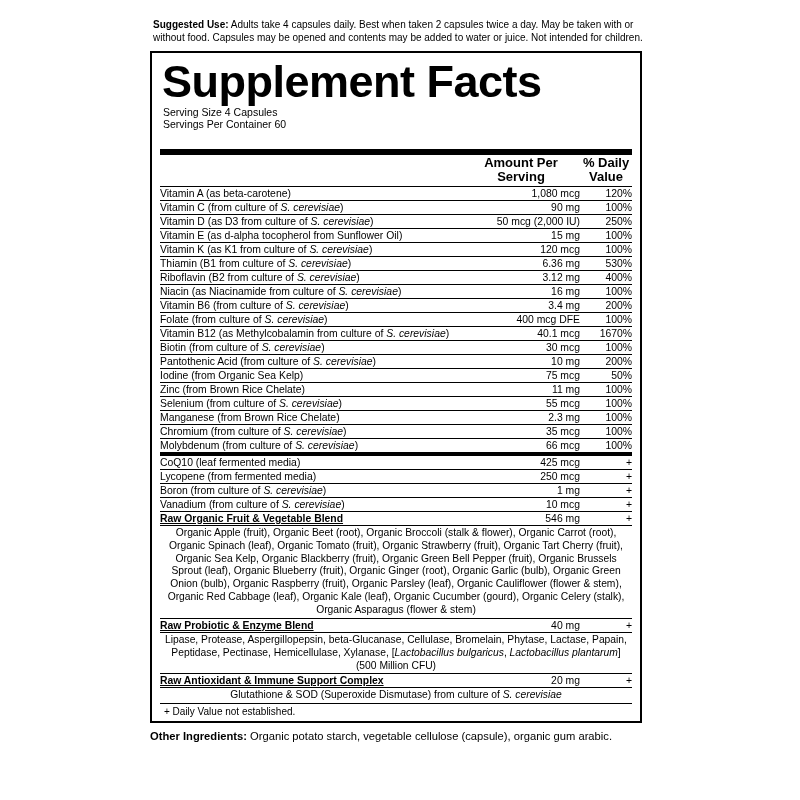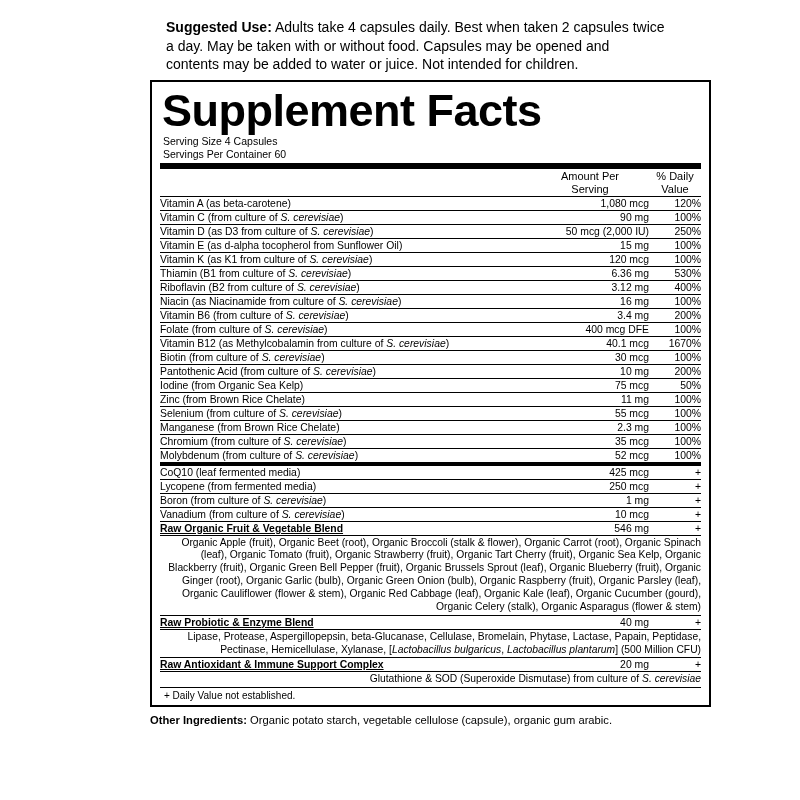--- a/index.html
+++ b/index.html
@@ -15,47 +15,47 @@
     -webkit-font-smoothing: antialiased;
   }
   .page {
     position: relative;
     width: 800px;
     height: 800px;
     box-sizing: border-box;
     padding: 10px 58px 0 150px;
   }
   .suggested-use {
-    font-size: 14px;
+    font-size: 10px;
     line-height: 1.33;
-    margin: 8px 0 6px 16px;
+    margin: 8px 0 6px 3px;
     width: 500px;
   }
   .suggested-use .lead {
     font-weight: bold;
   }
   .panel {
     border: 2.5px solid #000;
     box-sizing: border-box;
     padding: 4px 8px 3px 8px;
-    width: 561px;
+    width: 492px;
   }
   .sf-title {
     font-family: "Liberation Sans", sans-serif;
     font-weight: bold;
     font-size: 45px;
     letter-spacing: -0.5px;
     line-height: 1.0;
     margin: 2px 0 2px 2px;
     white-space: nowrap;
   }
   .serving-lines {
     font-size: 10.5px;
     line-height: 1.22;
-    margin: 2px 0 3px 3px;
+    margin: 2px 0 18px 3px;
   }
   .rule-heavy {
     border-top: 6px solid #000;
     margin: 2px 0 0 0;
   }
   .rule-med {
     border-top: 3px solid #000;
     margin: 0;
   }
   table.facts {
@@ -78,42 +78,42 @@
     padding-right: 12px;
     white-space: nowrap;
   }
   td.dv {
     text-align: right;
     width: 52px;
     padding-right: 6px;
     white-space: nowrap;
   }
   .hdr td {
-    font-size: 11px;
-    font-weight: normal;
+    font-size: 13px;
+    font-weight: bold;
     text-align: center;
     vertical-align: bottom;
     line-height: 1.1;
     padding-bottom: 2px;
     border-bottom: 1px solid #000;
   }
   .hdr td.amt, .hdr td.dv {
     text-align: center;
     padding-right: 0;
   }
   .blend-name {
     font-weight: bold;
     padding-left: 4px;
     text-decoration: underline;
   }
   .ingr {
     font-size: 10.3px;
     line-height: 1.25;
     padding: 2px 6px 3px 10px;
-    text-align: right;
+    text-align: center;
   }
   .footnote {
     font-size: 10px;
     padding: 2px 0 1px 4px;
   }
   .other-ingr {
     font-size: 11.2px;
     margin: 6px 0 0 0;
     width: 520px;
     line-height: 1.3;
@@ -244,21 +244,21 @@
             <td class="amt">2.3 mg</td>
             <td class="dv">100%</td>
           </tr>
           <tr>
             <td class="nm">Chromium (from culture of <i>S. cerevisiae</i>)</td>
             <td class="amt">35 mcg</td>
             <td class="dv">100%</td>
           </tr>
           <tr>
             <td class="nm">Molybdenum (from culture of <i>S. cerevisiae</i>)</td>
-            <td class="amt">52 mcg</td>
+            <td class="amt">66 mcg</td>
             <td class="dv">100%</td>
           </tr>
         </tbody>
     </table>
 
     <div class="rule-med"></div>
 
     <table class="facts">
       <tbody id="other-rows">
           <tr>

